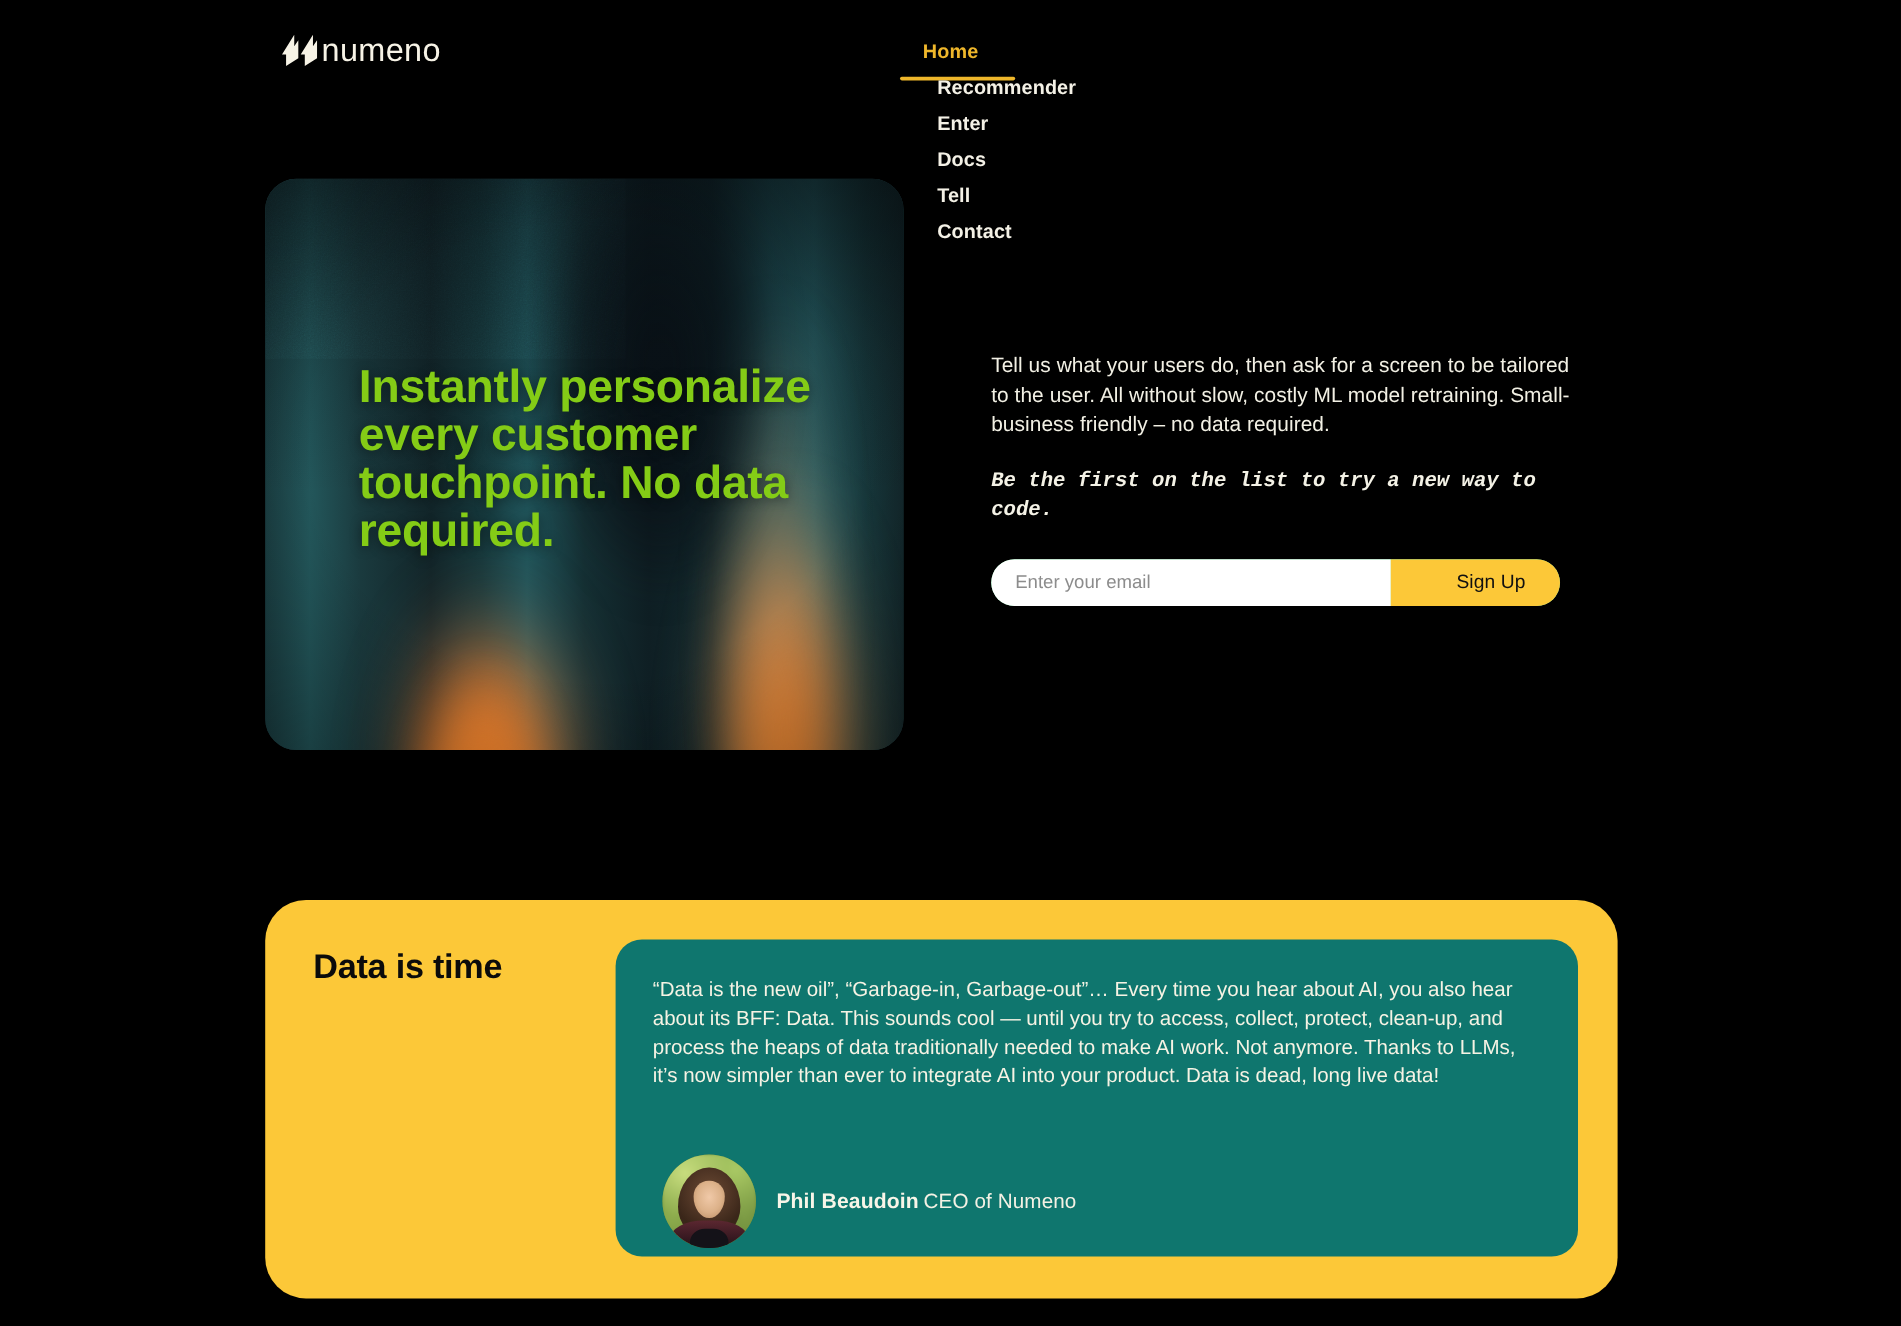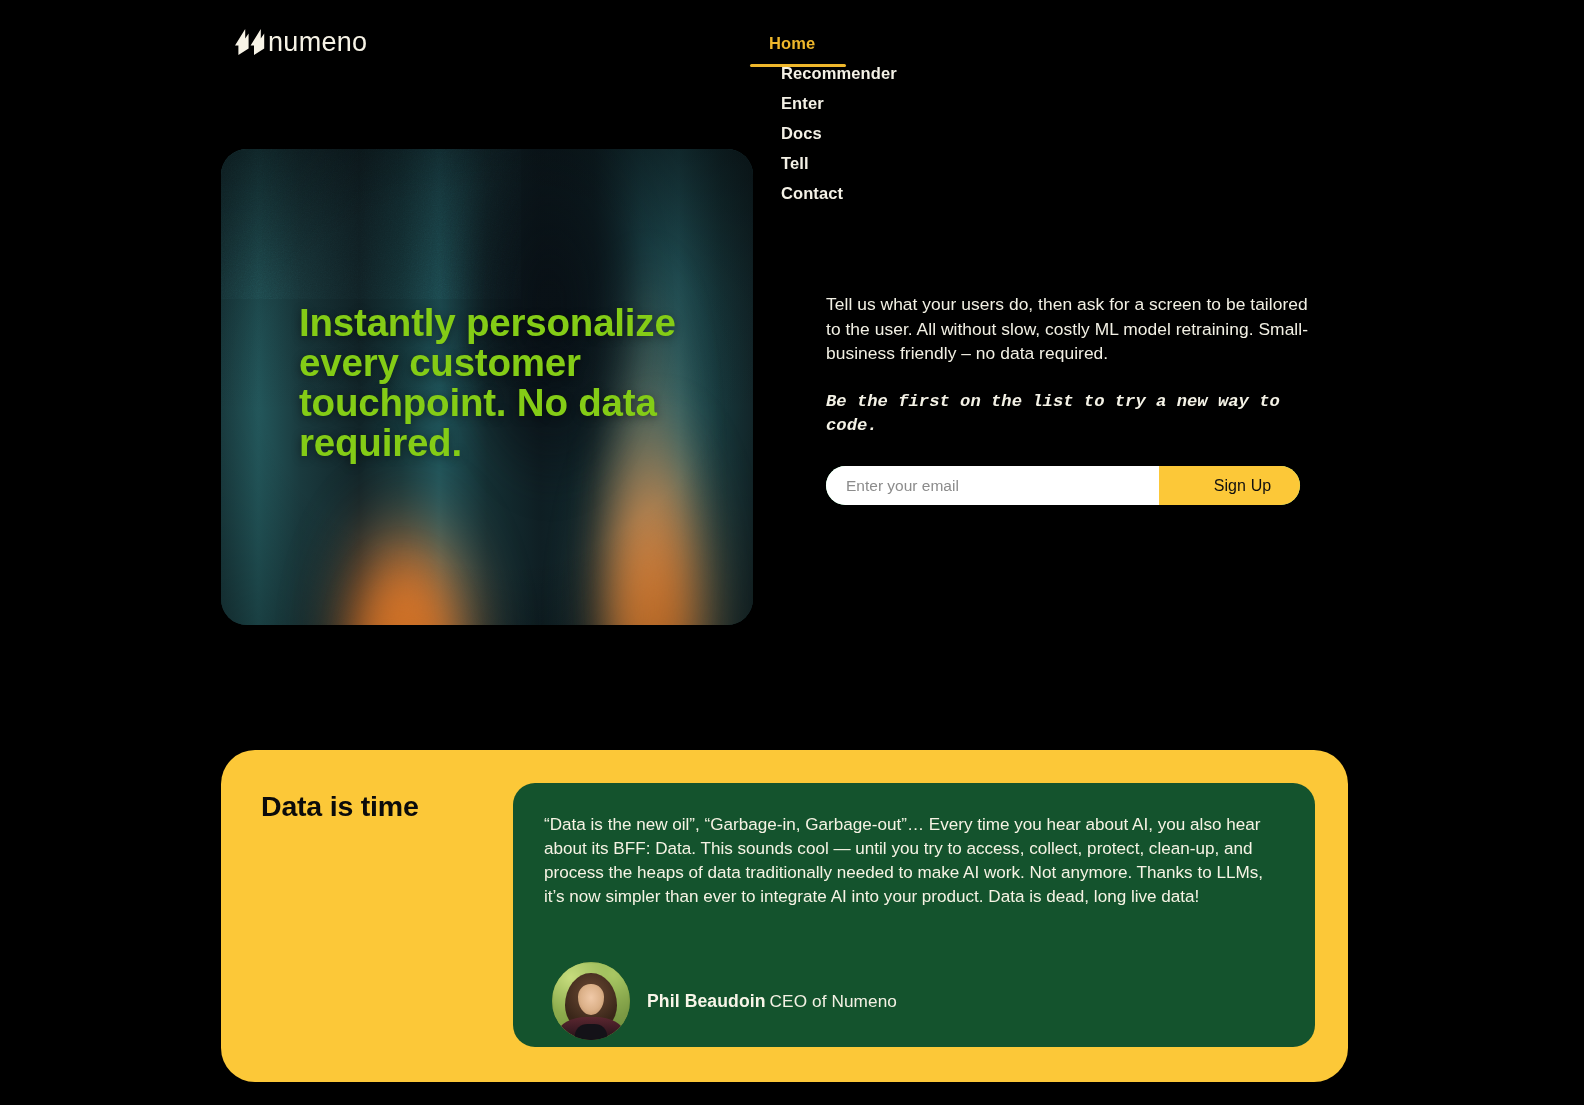--- a/index.html
+++ b/index.html
@@ -306,21 +306,21 @@
     letter-spacing: -0.2px;
     line-height: 1.2;
   }
 
   .quote-card {
     position: absolute;
     left: 292px;
     top: 33px;
     width: 802px;
     height: 264px;
-    background: #14532d;
+    background: #0f766e;
     border-radius: 22px;
   }
 
   .quote-text {
     position: absolute;
     left: 31px;
     top: 30px;
     width: 742px;
     color: #F6F3E4;
     font-size: 17.1px;

